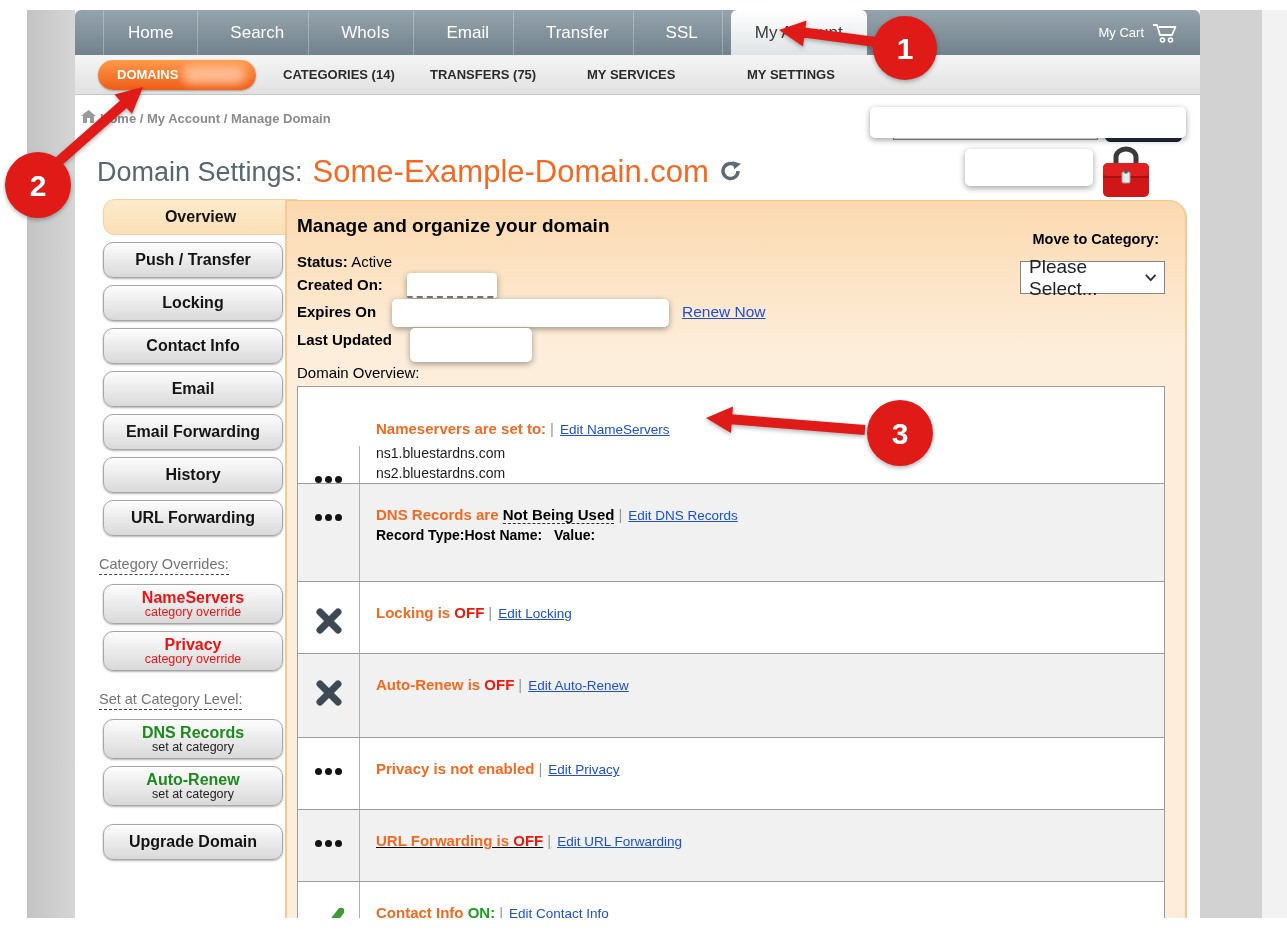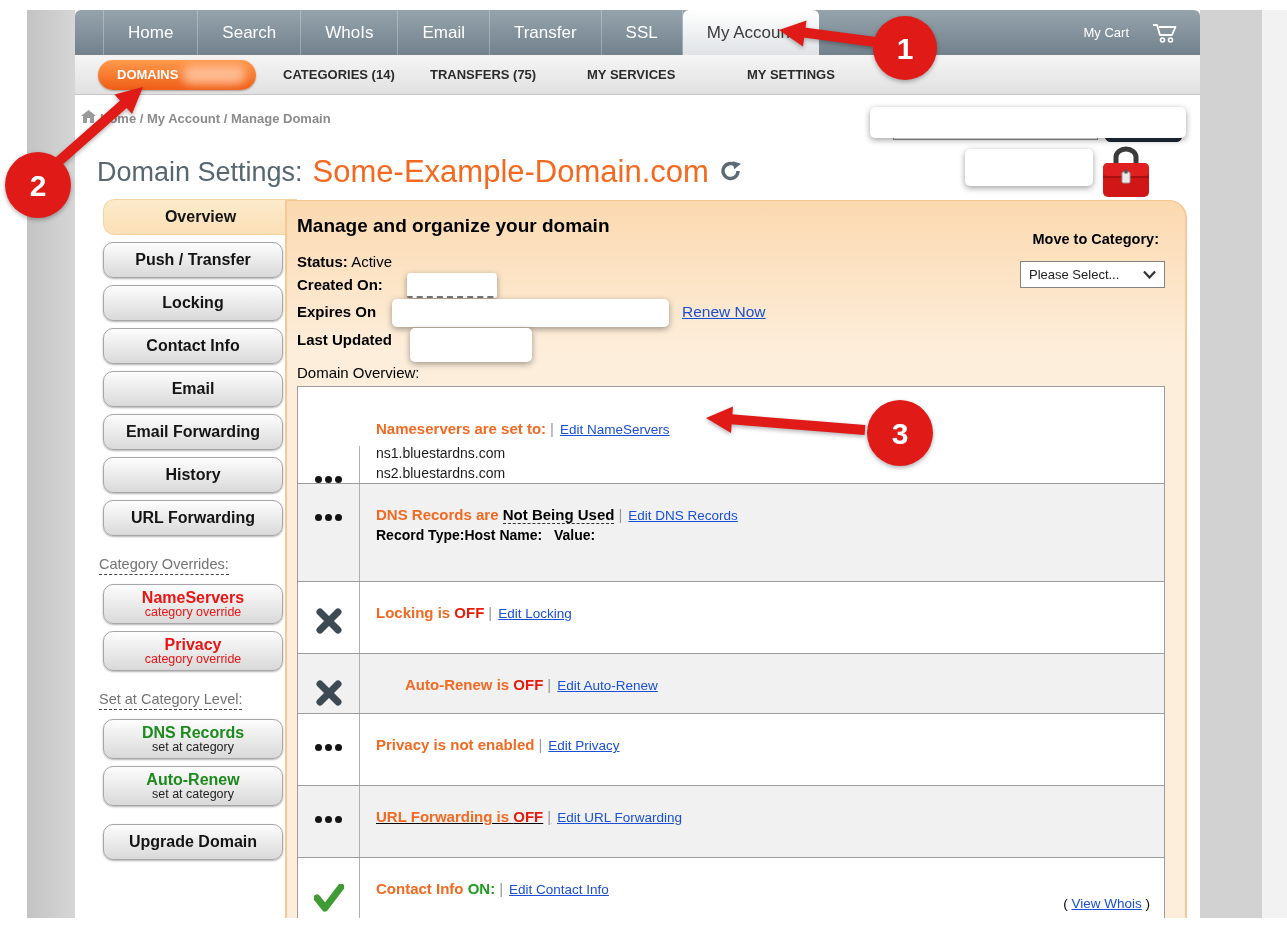--- a/index.html
+++ b/index.html
@@ -13,28 +13,28 @@
   .gray-right { position:absolute; left:1200px; top:10px; width:62px; height:908px; background:#d2d2d2; }
   .edge-right { position:absolute; left:1262px; top:0; width:25px; height:931px; background:#f2f2f2; }
   .top-cover  { position:absolute; left:0; top:0; width:1287px; height:10px; background:#fff; z-index:5;}
   .bottom-cover{position:absolute; left:0; top:918px; width:1287px; height:13px; background:#fff; z-index:40;}
 
   .page { position:absolute; left:75px; top:10px; width:1125px; height:908px; background:#fff; }
 
   
   .topnav { position:absolute; left:0; top:0; width:1125px; height:45px;
             background:linear-gradient(#95a3ac,#72828c); border-radius:6px 6px 0 0; }
-  .top-tabs { display:flex; height:45px; margin-left:28px; }
+  .top-tabs { display:flex; height:45px; margin-left:28px;gap:8px; }
   .tab { line-height:45px; padding:0 24px; color:#fff; font-size:17px;
          border-right:1px solid rgba(255,255,255,.28); cursor:pointer; white-space:nowrap; }
   .tab:first-child { border-left:1px solid rgba(255,255,255,.28); }
   .tab.active { background:linear-gradient(#ffffff,#dfe3e5); color:#3a3a3a;
                 border-radius:6px 6px 0 0; border-right:none; }
   .cart { position:absolute; right:22px; top:0; height:45px; display:flex; align-items:center;
-          gap:23px; color:#fff; font-size:13px; }
+          gap:8px; color:#fff; font-size:13px; }
 
   
   .subnav { position:absolute; left:0; top:45px; width:1125px; height:40px;
             background:linear-gradient(#f5f5f5,#e1e1e1); border-bottom:1px solid #c6c6c6; }
   .domains-btn { position:absolute; left:23px; top:5px; width:158px; height:30px; border-radius:15px;
             background:linear-gradient(#ff9a4b,#ef5c16); color:#fff; font-weight:bold; font-size:13px;
             line-height:30px; padding-left:19px; box-shadow:0 1px 2px rgba(0,0,0,.3); }
   .domains-blob { position:absolute; right:10px; top:5px; width:64px; height:19px; border-radius:10px;
             background:rgba(255,190,150,.95); filter:blur(5px); }
   .subnav-item { position:absolute; top:0; height:40px; line-height:40px;
@@ -79,23 +79,23 @@
   .side-heading { display:inline-block; margin:13px 0 9px 0; font-size:14.5px; color:#737373;
               border-bottom:1px dashed #444; padding-bottom:2px; }
 
   
   .panel { position:absolute; left:210px; top:190px; width:902px; height:718px;
            background:linear-gradient(#fbd9af,#fdeedb 150px);
            border-left:2px solid #f6c895; border-right:2px solid #f6c895;
            border-top:1px solid #f3c78f; border-radius:0 18px 0 0; overflow:hidden; }
   .m-heading { position:absolute; left:10px; top:14px; font-size:19px; font-weight:bold; color:#000; }
   .move-label { position:absolute; right:26px; top:30px; font-size:14.5px; font-weight:bold; color:#000; }
-  .cat-select { position:absolute; left:733px; top:60px; width:145px; height:27px; background:#fff;
-           border:1px solid #848484; display:flex; align-items:center; justify-content:space-between;
-           padding:0 8px; font-size:13px; color:#222; cursor:pointer; }
+  .cat-select { position:absolute; left:733px; top:60px; width:145px; height:33px; background:#fff;
+           border:1px solid #848484; display:flex; align-items:center; justify-content:flex-start;
+           padding:0 8px; font-size:19px; color:#222; cursor:pointer; }
   .stat-line { position:absolute; left:10px; font-size:15px; color:#000; white-space:nowrap; }
   .stat-line b { font-weight:bold; }
   .box-created { left:120px; top:72px; width:90px; height:25px; border-bottom:2px dashed #777; border-radius:4px 4px 2px 2px;}
   .box-expires { left:105px; top:98px; width:277px; height:28px; }
   .box-updated { left:123px; top:127px; width:122px; height:34px; }
   a.lnk { color:#1a4fd6; text-decoration:underline; cursor:pointer; }
   .renew { position:absolute; left:395px; top:102px; font-size:15.5px; }
   .overview-label { position:absolute; left:10px; top:163px; font-size:15px; color:#000; }
 
   
@@ -281,21 +281,21 @@
             <div class="ov-icon">
               <svg width="26" height="26" viewBox="0 0 26 26">
                 <line x1="4" y1="4" x2="22" y2="22" stroke="#3d4a54" stroke-width="7" stroke-linecap="round"></line>
                 <line x1="22" y1="4" x2="4" y2="22" stroke="#3d4a54" stroke-width="7" stroke-linecap="round"></line>
               </svg>
             </div>
             <div class="ov-body">
               <div class="ov-title"><span class="seg-orange">Locking is </span><span class="seg-red">OFF</span><span class="ov-sep">|</span><a class="lnk">Edit Locking</a></div>
             </div>
           </div>
-          <div class="ov-row alt" style="height: 60px; gap: 29px;">
+          <div class="ov-row alt" style="height: 84px;">
             <div class="ov-icon">
               <svg width="26" height="26" viewBox="0 0 26 26">
                 <line x1="4" y1="4" x2="22" y2="22" stroke="#3d4a54" stroke-width="7" stroke-linecap="round"></line>
                 <line x1="22" y1="4" x2="4" y2="22" stroke="#3d4a54" stroke-width="7" stroke-linecap="round"></line>
               </svg>
             </div>
             <div class="ov-body">
               <div class="ov-title"><span class="seg-orange">Auto-Renew is </span><span class="seg-red">OFF</span><span class="ov-sep">|</span><a class="lnk">Edit Auto-Renew</a></div>
             </div>
           </div>

